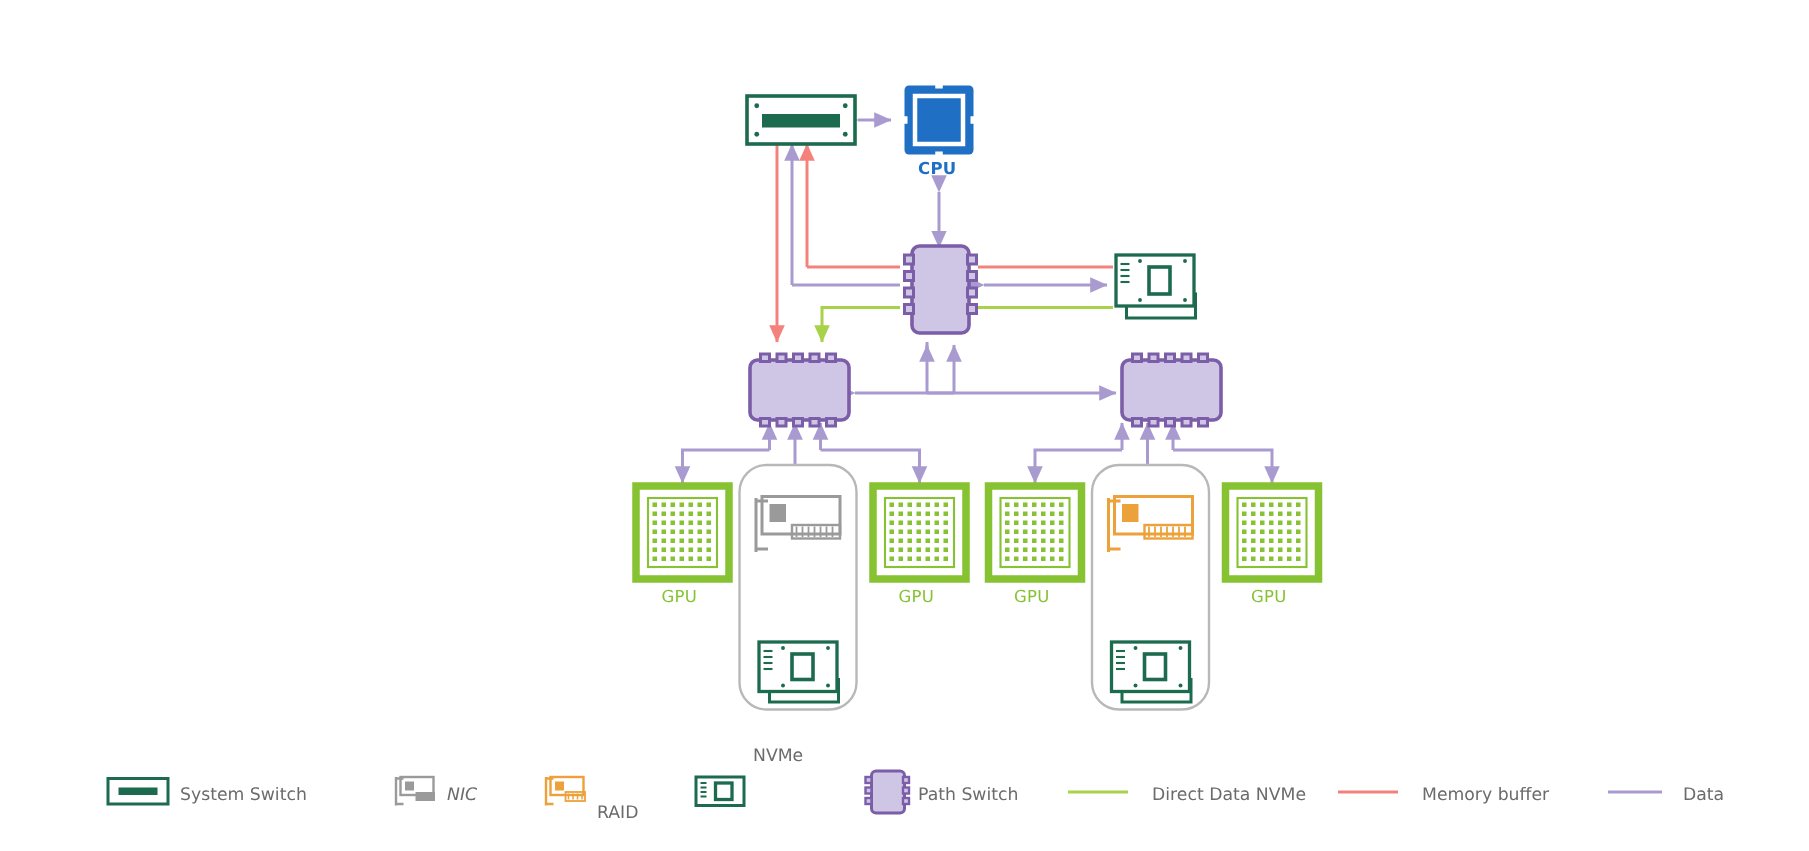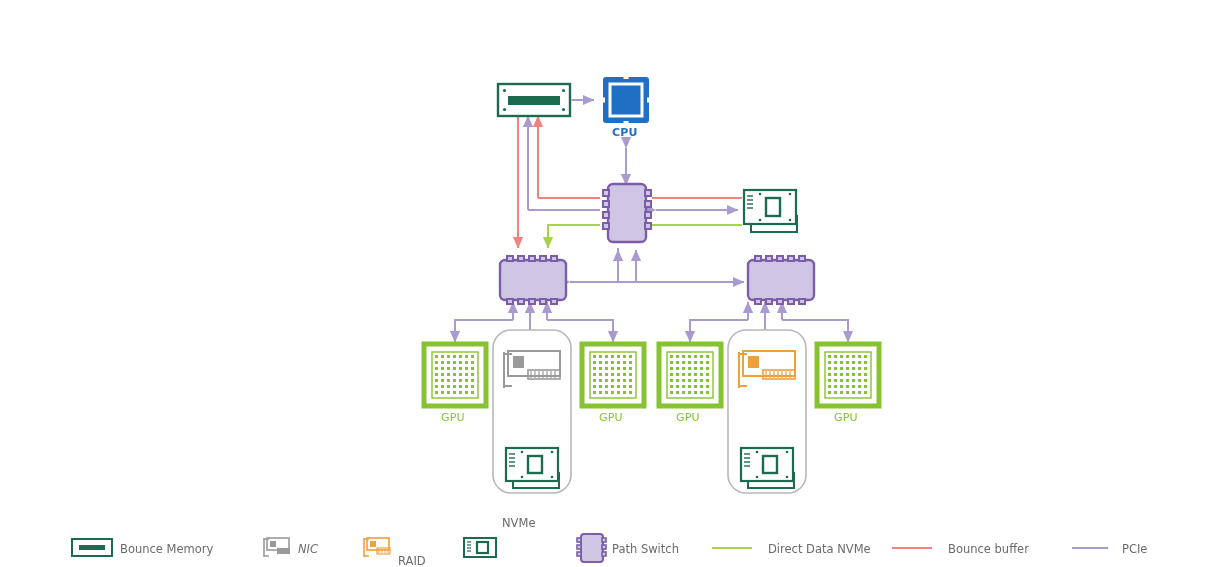--- a/index.html
+++ b/index.html
@@ -1,21 +1,21 @@
 <!DOCTYPE html>
 <html><head>
 <meta charset="utf-8">
 <style>
   html,body{margin:0;padding:0;}
   body{
     width:1206px;height:567px;background:#ffffff;
     font-family:"DejaVu Sans","Liberation Sans",sans-serif;
     overflow:hidden;position:relative;
   }
-  #stage{position:absolute;left:0;top:0;width:1206px;height:462px;margin-top:20px;}
+  #stage{position:absolute;left:0;top:0;width:1206px;height:462px;}
   svg#diagram{position:absolute;left:0;top:0;width:1206px;height:567px;}
   .lbl{position:absolute;font-size:11px;letter-spacing:.2px;white-space:nowrap;}
   .lbl-cpu{color:#1f6fc4;font-weight:bold;}
   .lbl-gpu{color:#86c232;font-weight:normal;}
   .legend-text{position:absolute;font-size:11.5px;color:#6b6b6b;white-space:nowrap;}
 </style>
 </head>
 <body>
 
 <div id="stage">
@@ -517,22 +517,22 @@
   </g>
 </svg>
 
 <div class="lbl lbl-cpu" style="left:612px;top:106px;">CPU</div>
 
 <div class="lbl lbl-gpu" style="left:441px;top:391px;">GPU</div>
 <div class="lbl lbl-gpu" style="left:599px;top:391px;">GPU</div>
 <div class="lbl lbl-gpu" style="left:676px;top:391px;">GPU</div>
 <div class="lbl lbl-gpu" style="left:834px;top:391px;">GPU</div>
 
-<div class="legend-text" style="left:120px;top:522px;">Bounce Memory</div>
+<div class="legend-text" style="left:120px;top:522px;">System Switch</div>
 <div class="legend-text" style="left:298px;top:522px;font-style:italic;">NIC</div>
 <div class="legend-text" style="left:398px;top:534px;">RAID</div>
 <div class="legend-text" style="left:502px;top:496px;">NVMe</div>
 <div class="legend-text" style="left:612px;top:522px;">Path Switch</div>
 <div class="legend-text" style="left:768px;top:522px;">Direct Data NVMe</div>
-<div class="legend-text" style="left:948px;top:522px;">Bounce buffer</div>
-<div class="legend-text" style="left:1122px;top:522px;">PCIe</div>
+<div class="legend-text" style="left:948px;top:522px;">Memory buffer</div>
+<div class="legend-text" style="left:1122px;top:522px;">Data</div>
 
 </div>
 
 </body></html>

